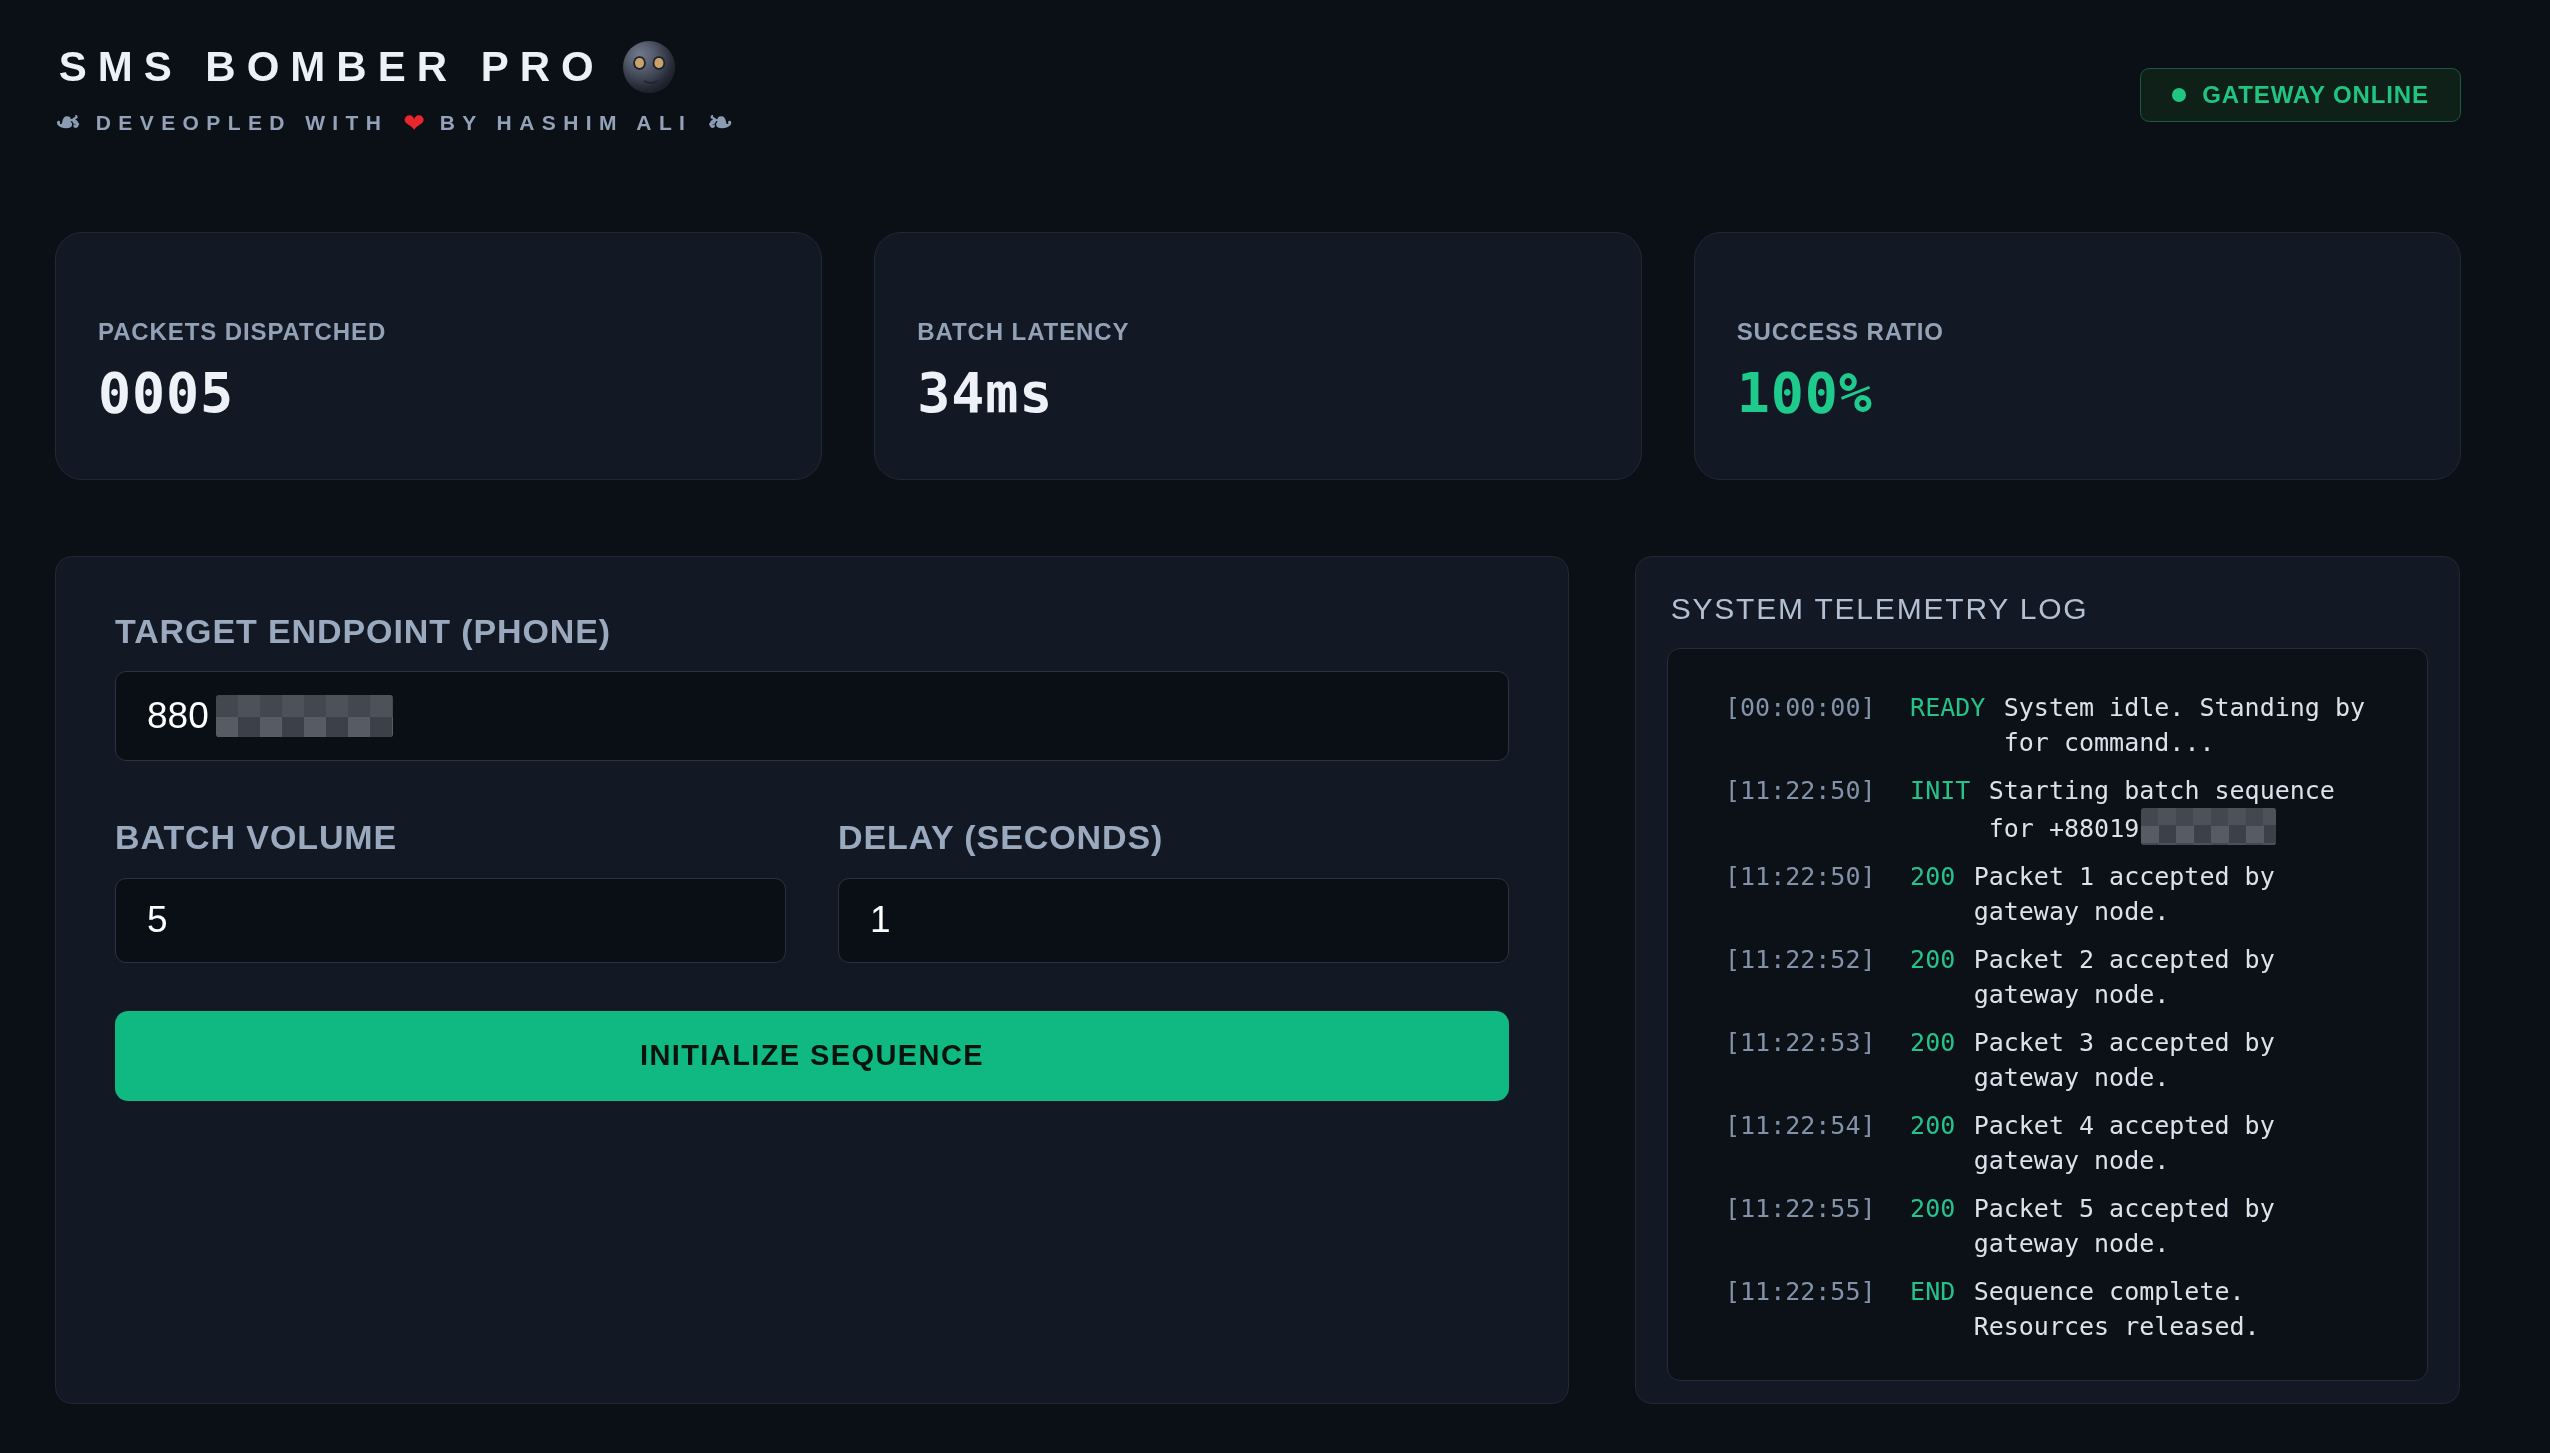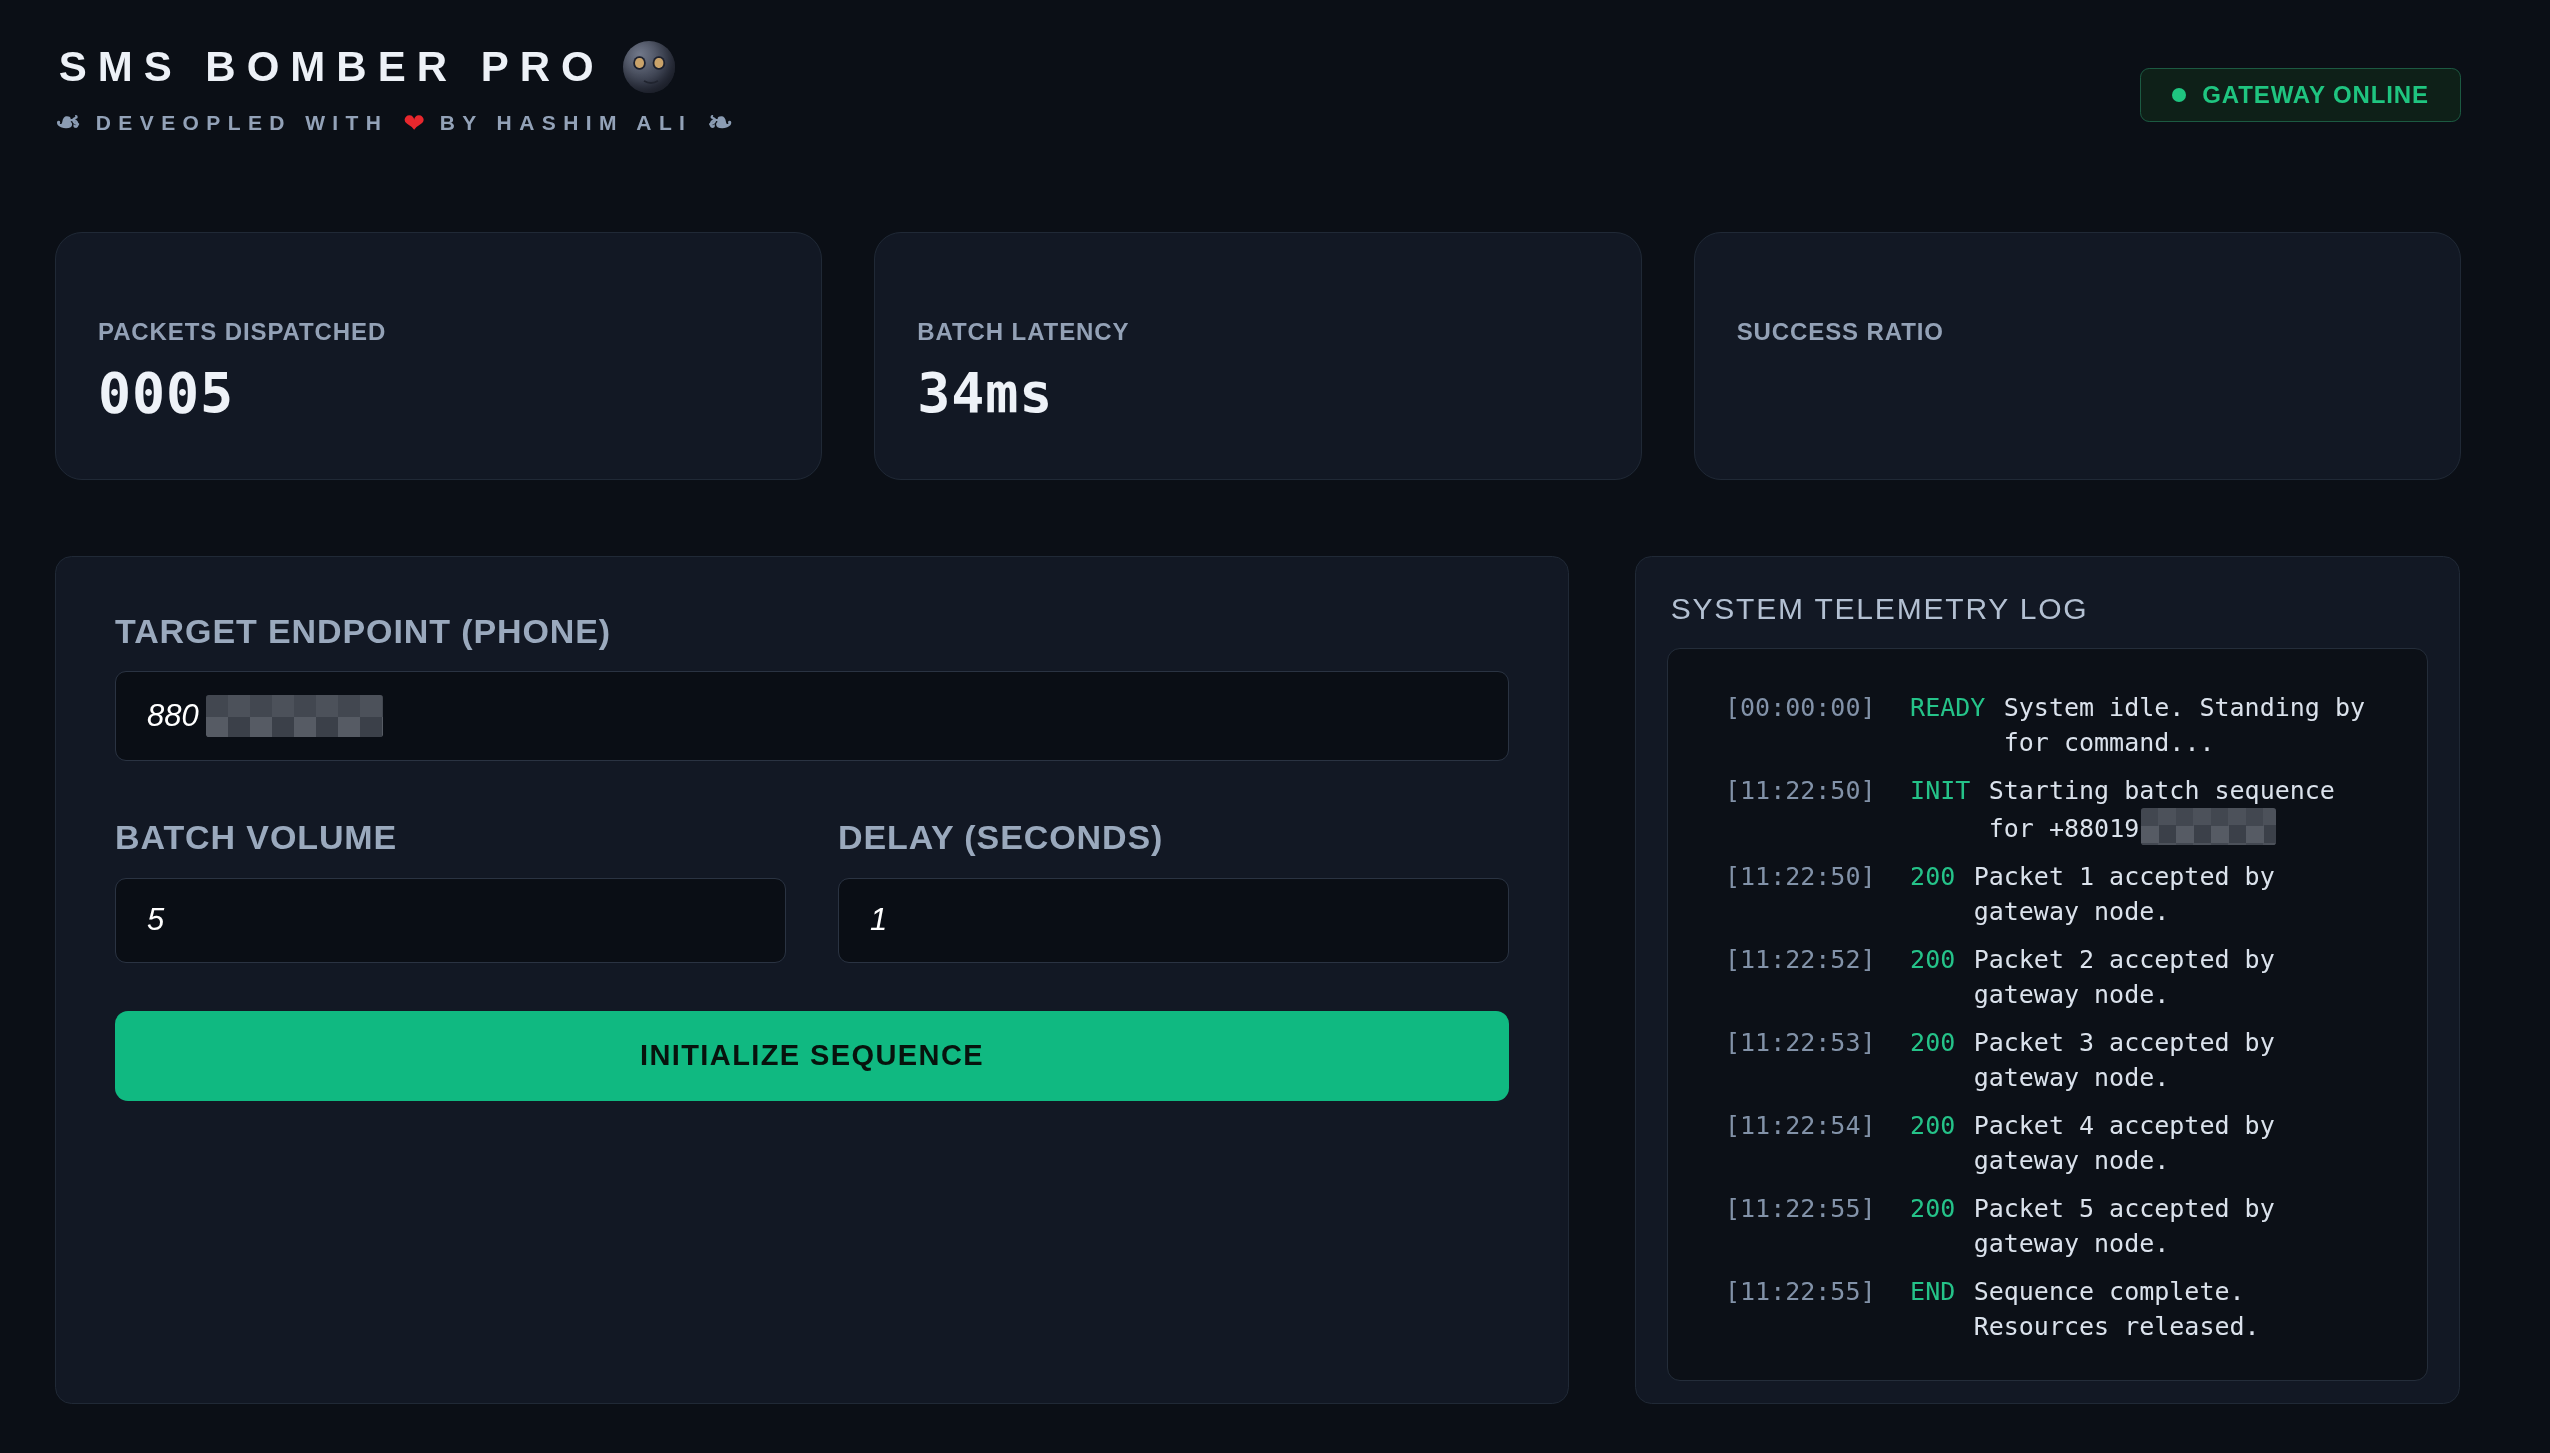--- a/index.html
+++ b/index.html
@@ -85,22 +85,22 @@
 
   
   .form-panel{
     background:var(--panel);border:1.8px solid var(--panel-border);border-radius:16.6px;
     height:848px;padding:55px 59px;
   }
   .field-label{color:#9aa9bd;font-size:34px;font-weight:bold;letter-spacing:0.9px;}
   .text-input{
     margin-top:20.3px;width:100%;height:90px;
     background:var(--input-bg);border:1.8px solid var(--input-border);border-radius:11px;
-    color:#ffffff;font-size:31px;font-family:"Liberation Sans", sans-serif;
-    padding:0 31px;display:flex;align-items:center;font-style:italic;
+    color:#ffffff;font-size:37px;font-family:"Liberation Sans", sans-serif;
+    padding:0 31px;display:flex;align-items:center;
   }
   input.text-input{display:block;outline:none;}
   .two-col{margin-top:57px;display:grid;grid-template-columns:1fr 1fr;gap:52px;}
   .two-col .text-input{margin-top:20.3px;height:85px;}
   .pixelate{
     display:inline-block;width:177px;height:42px;margin-left:7.4px;border-radius:2.8px;
     background-image:conic-gradient(from 0deg,#4c515a 25%,#3b4049 25% 50%,#565b64 50% 75%,#424750 75%);
     background-size:44px 44px;
   }
   .submit-btn{
@@ -157,20 +157,21 @@
     <div class="card">
       <div class="stat-label">PACKETS DISPATCHED</div>
       <div class="stat-value">0005</div>
     </div>
     <div class="card">
       <div class="stat-label">BATCH LATENCY</div>
       <div class="stat-value">34ms</div>
     </div>
     <div class="card">
       <div class="stat-label">SUCCESS RATIO</div>
+      <div class="stat-value green">100%</div>
     </div>
   </div>
 
   <div class="main">
 
     <div class="form-panel">
       <div class="field-label">TARGET ENDPOINT (PHONE)</div>
       <div class="text-input">
         <span>880</span>
         <span class="pixelate"></span>

